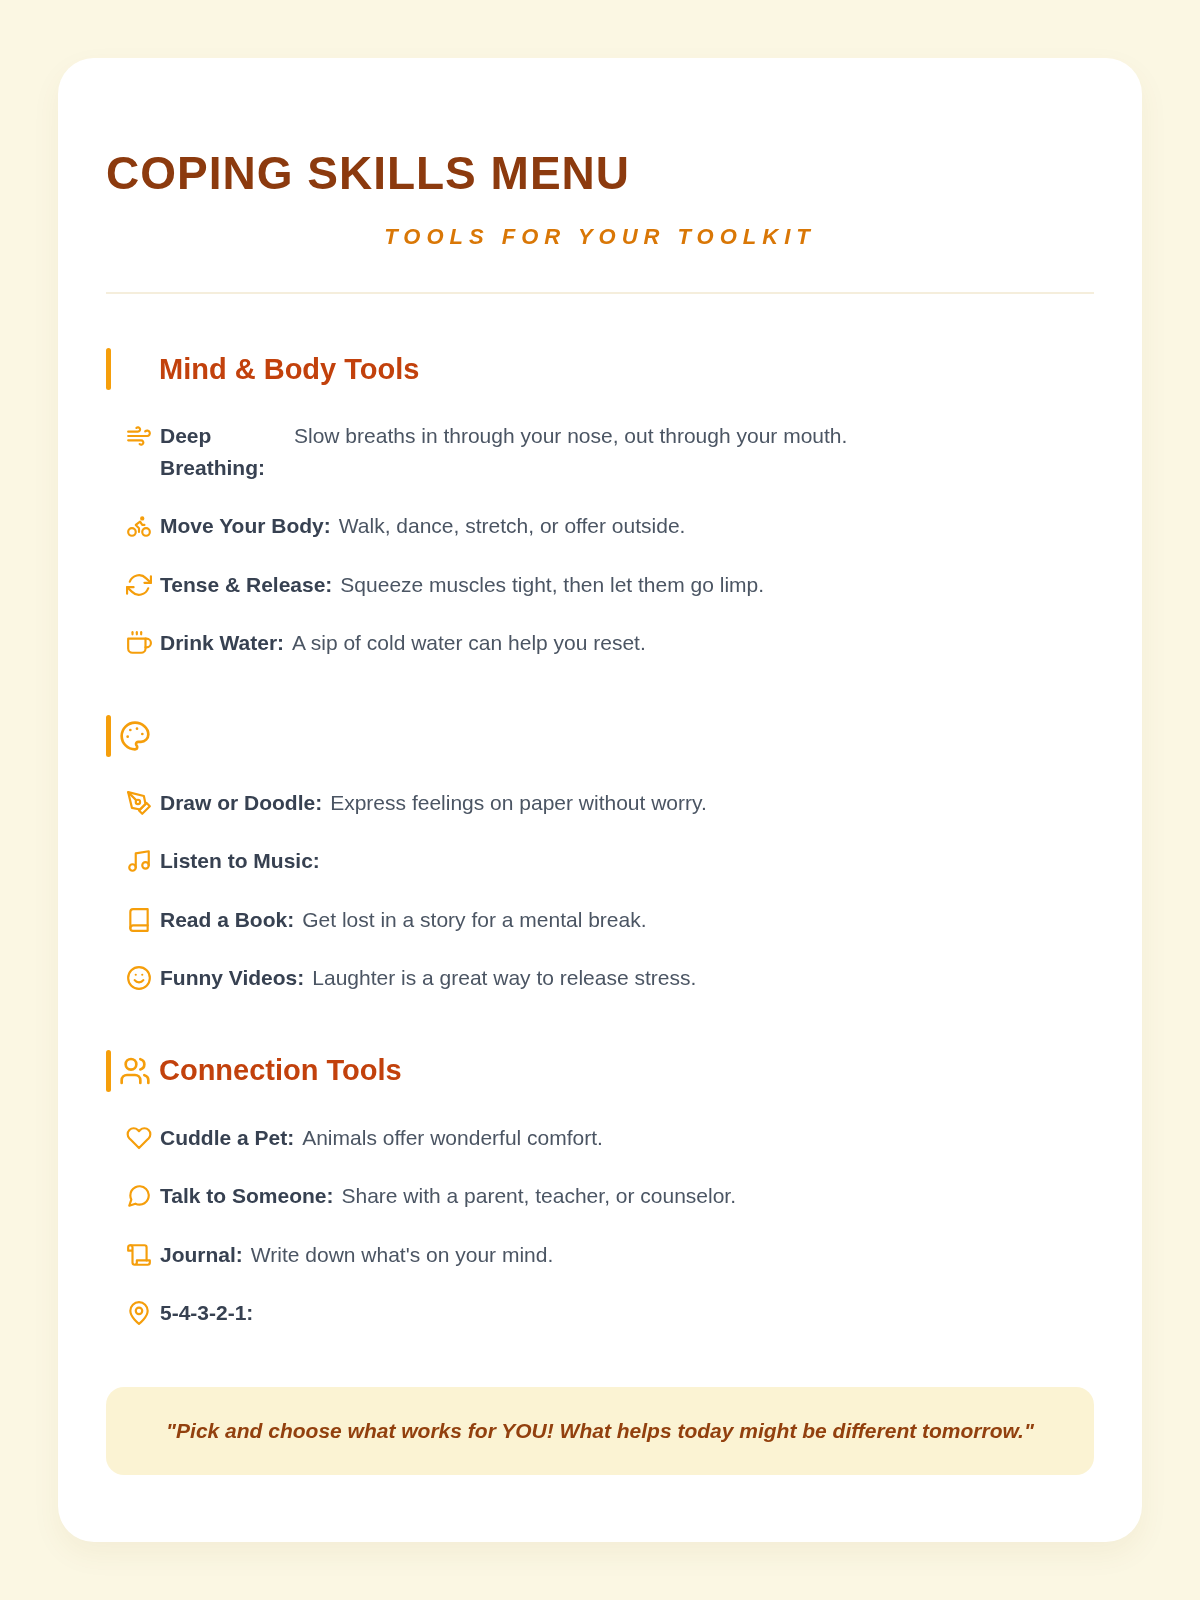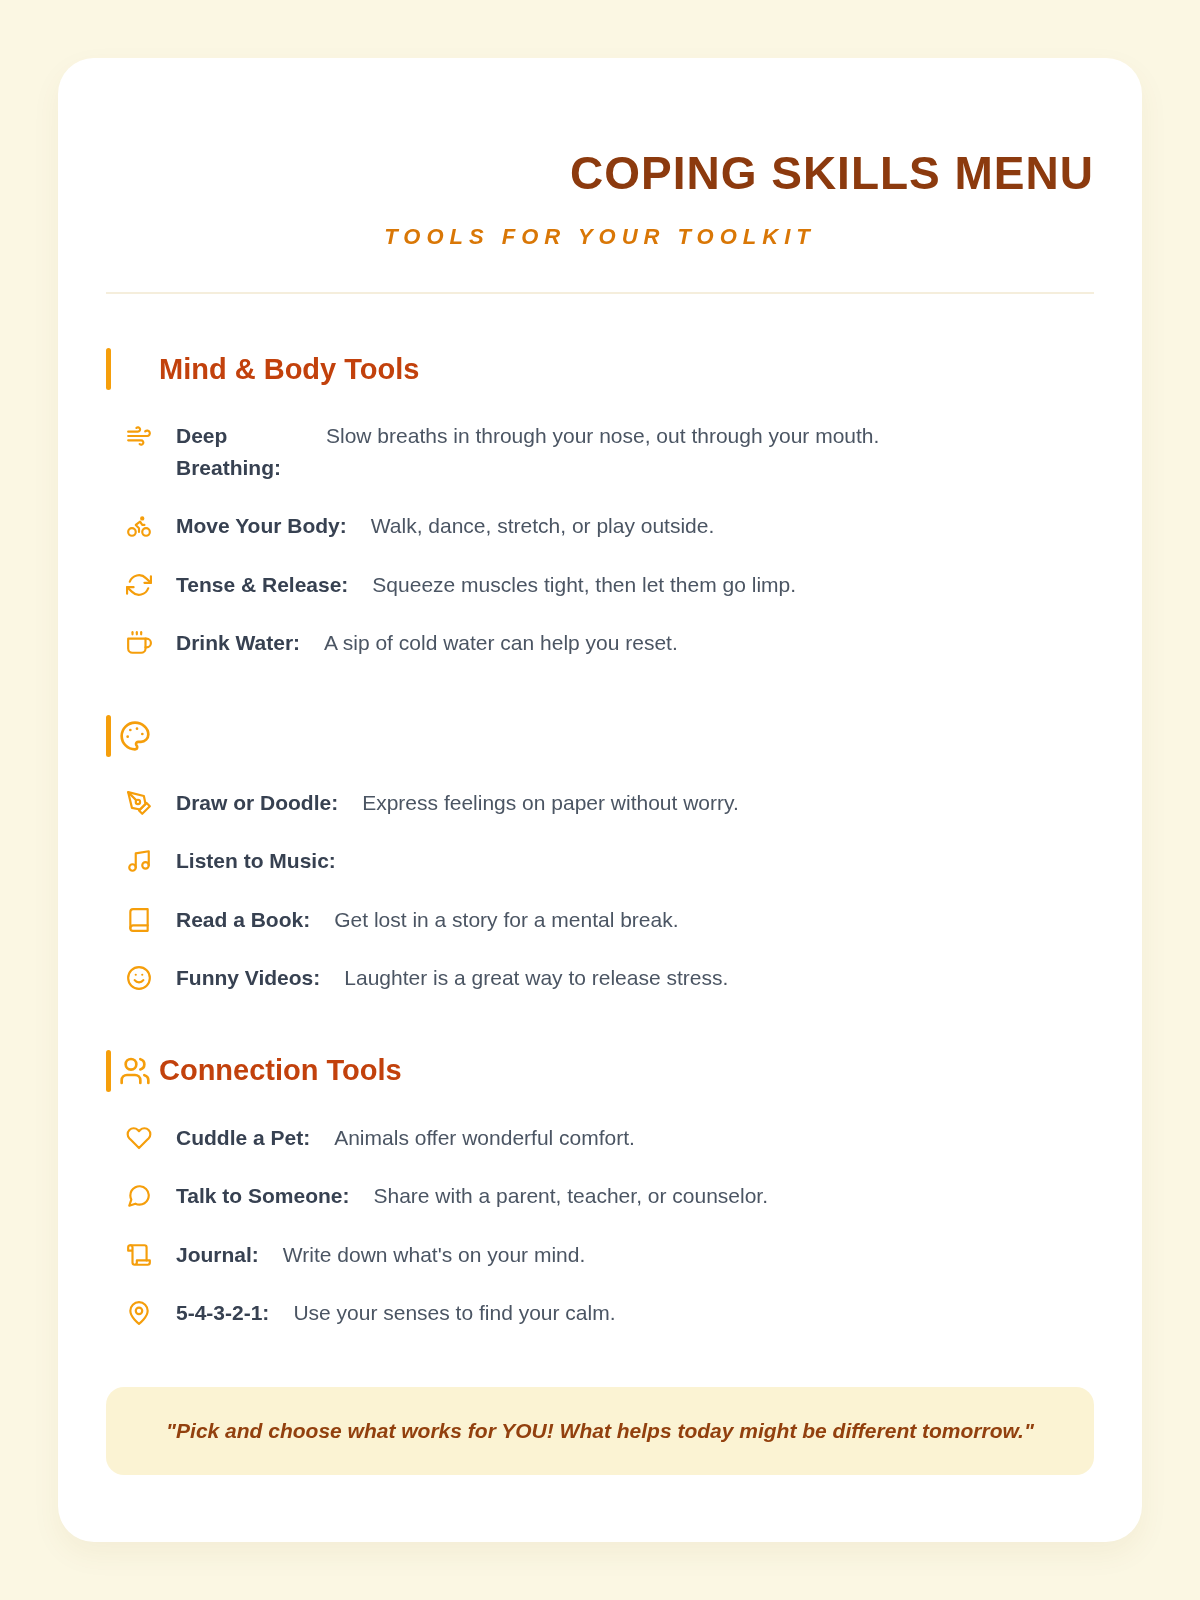--- a/index.html
+++ b/index.html
@@ -16,21 +16,21 @@
     width: 1084px;
     min-height: 1484px;
     margin: 58px auto;
     background: #FFFFFF;
     border-radius: 36px;
     padding: 50px 48px 60px 48px;
     box-shadow: 0 12px 30px rgba(120, 90, 20, 0.06);
   }
   .page-title {
     margin: 38px 0 8px 0;
-    text-align: right;
+    text-align: left;
     font-size: 46px;
     font-weight: 700;
     letter-spacing: 1px;
     color: #8C3A0E;
   }
   .page-subtitle {
     margin-top: 24px;
     text-align: center;
     font-size: 22px;
     font-weight: 700;
@@ -71,21 +71,21 @@
     color: #C2410C;
   }
   .items {
     list-style: none;
     margin: 0;
     padding: 0;
   }
   .item {
     display: flex;
     align-items: flex-start;
-    gap: 24px;
+    gap: 8px;
     padding-left: 20px;
     margin-bottom: 27px;
     font-size: 21px;
     line-height: 1.5;
   }
   .item-icon {
     width: 26px;
     height: 26px;
     flex: 0 0 auto;
     margin-top: 3px;
@@ -159,21 +159,21 @@
   <li class="item">
     <span class="item-icon">
               <svg viewBox="0 0 24 24">
                 <circle cx="18.5" cy="17.5" r="3.5"></circle>
                 <circle cx="5.5" cy="17.5" r="3.5"></circle>
                 <circle cx="15" cy="5" r="1"></circle>
                 <path d="M12 17.5V14l-3-3 4-3 2 3h2"></path>
               </svg>
             </span>
     <strong class="item-label">Move Your Body:</strong>
-    <span class="item-desc">Walk, dance, stretch, or play outside.</span>
+    <span class="item-desc">Walk, dance, stretch, or offer outside.</span>
   </li>
 
   <li class="item">
     <span class="item-icon">
               <svg viewBox="0 0 24 24">
                 <polyline points="23 4 23 10 17 10"></polyline>
                 <polyline points="1 20 1 14 7 14"></polyline>
                 <path d="M3.51 9a9 9 0 0 1 14.85-3.36L23 10M1 14l4.64 4.36A9 9 0 0 0 20.49 15"></path>
               </svg>
             </span>
@@ -307,21 +307,20 @@
   </li>
 
   <li class="item">
     <span class="item-icon">
               <svg viewBox="0 0 24 24">
                 <path d="M20 10c0 6-8 12-8 12s-8-6-8-12a8 8 0 0 1 16 0z"></path>
                 <circle cx="12" cy="10" r="3"></circle>
               </svg>
             </span>
     <strong class="item-label">5-4-3-2-1:</strong>
-    <span class="item-desc">Use your senses to find your calm.</span>
   </li>
 </ul>
   </section>
 </div>
   <div class="quote-box">
     <p class="quote-text">"Pick and choose what works for YOU! What helps today might be different tomorrow."</p>
   </div>
 </div>
 
 </body></html>

